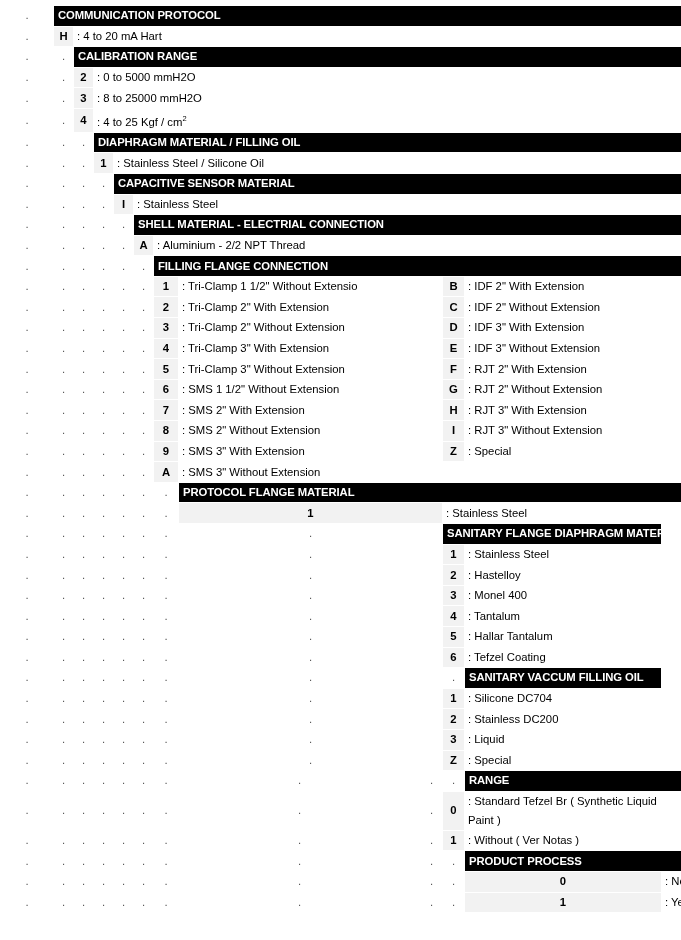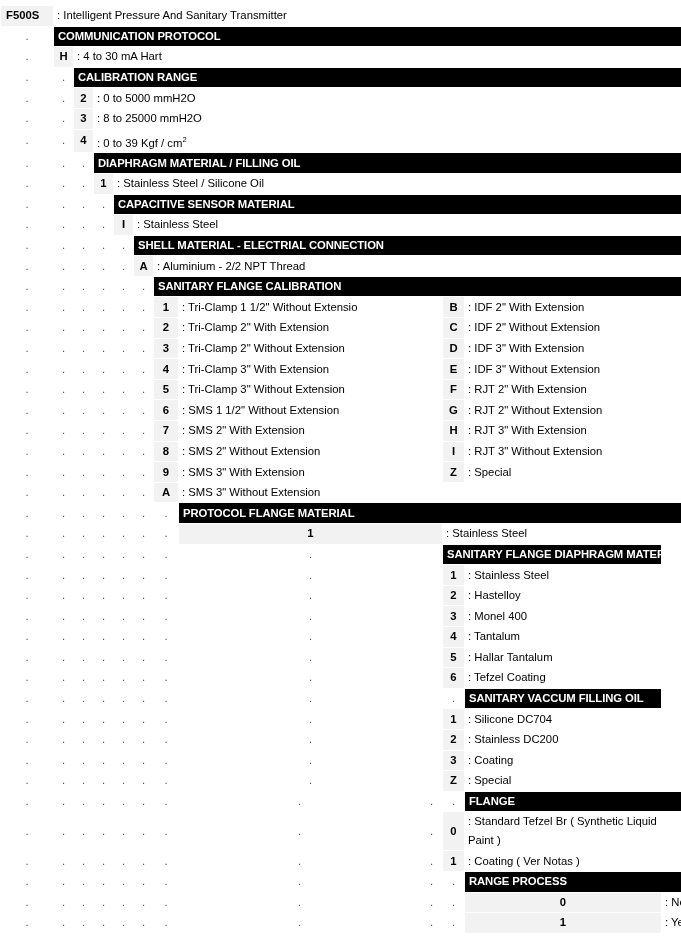--- a/index.html
+++ b/index.html
@@ -134,33 +134,29 @@
       <col style="width:20px">
       <col style="width:22px">
       <col style="width:22px">
       <col style="width:22px">
       <col style="width:197px">
       <col style="width:20px">
     </colgroup>
 
     <tbody>
 
-    <tr>
-      <td class="prod-name">F500S</td>
-      <td class="desc" colspan="14">: Intelligent Pressure And Sanitary Transmitter</td>
-    </tr>
 
     <tr>
       <td class="dot">.</td>
       <td class="hdr" colspan="14">COMMUNICATION PROTOCOL</td>
     </tr>
     <tr>
       <td class="dot">.</td>
       <td class="code">H</td>
-      <td class="desc" colspan="13">: 4 to 30 mA Hart</td>
+      <td class="desc" colspan="13">: 4 to 20 mA Hart</td>
     </tr>
 
     <tr>
       <td class="dot">.</td>
       <td class="dot">.</td>
       <td class="hdr" colspan="13">CALIBRATION RANGE</td>
     </tr>
     <tr>
       <td class="dot">.</td>
       <td class="dot">.</td>
@@ -170,21 +166,21 @@
     <tr>
       <td class="dot">.</td>
       <td class="dot">.</td>
       <td class="code">3</td>
       <td class="desc" colspan="12">: 8 to 25000 mmH2O</td>
     </tr>
     <tr>
       <td class="dot">.</td>
       <td class="dot">.</td>
       <td class="code">4</td>
-      <td class="desc" colspan="12"><span>: 0 to 39 Kgf / cm</span><sup style="font-size:7.5px">2</sup></td>
+      <td class="desc" colspan="12"><span>: 4 to 25 Kgf / cm</span><sup style="font-size:7.5px">2</sup></td>
     </tr>
 
     <tr>
       <td class="dot">.</td>
       <td class="dot">.</td>
       <td class="dot">.</td>
       <td class="hdr" colspan="12">DIAPHRAGM MATERIAL / FILLING OIL</td>
     </tr>
     <tr>
       <td class="dot">.</td>
@@ -228,21 +224,21 @@
       <td class="desc" colspan="9">: Aluminium - 2/2 NPT Thread</td>
     </tr>
 
     <tr>
       <td class="dot">.</td>
       <td class="dot">.</td>
       <td class="dot">.</td>
       <td class="dot">.</td>
       <td class="dot">.</td>
       <td class="dot">.</td>
-      <td class="hdr" colspan="9">SANITARY FLANGE CALIBRATION</td>
+      <td class="hdr" colspan="9">FILLING FLANGE CONNECTION</td>
     </tr>
 
     <tr>
       <td class="dot">.</td>
       <td class="dot">.</td>
       <td class="dot">.</td>
       <td class="dot">.</td>
       <td class="dot">.</td>
       <td class="dot">.</td>
       <td class="code">1</td>
@@ -554,21 +550,21 @@
     <tr>
       <td class="dot">.</td>
       <td class="dot">.</td>
       <td class="dot">.</td>
       <td class="dot">.</td>
       <td class="dot">.</td>
       <td class="dot">.</td>
       <td class="dot">.</td>
       <td class="wide-dot" colspan="5">.</td>
       <td class="code">3</td>
-      <td class="desc">: Coating</td>
+      <td class="desc">: Liquid</td>
     </tr>
     <tr>
       <td class="dot">.</td>
       <td class="dot">.</td>
       <td class="dot">.</td>
       <td class="dot">.</td>
       <td class="dot">.</td>
       <td class="dot">.</td>
       <td class="dot">.</td>
       <td class="wide-dot" colspan="5">.</td>
@@ -580,21 +576,21 @@
       <td class="dot">.</td>
       <td class="dot">.</td>
       <td class="dot">.</td>
       <td class="dot">.</td>
       <td class="dot">.</td>
       <td class="dot">.</td>
       <td class="dot">.</td>
       <td class="wide-dot" colspan="4">.</td>
       <td class="dot">.</td>
       <td class="dot">.</td>
-      <td class="hdr" colspan="2">FLANGE</td>
+      <td class="hdr" colspan="2">RANGE</td>
     </tr>
     <tr>
       <td class="dot tall2">.</td>
       <td class="dot tall2">.</td>
       <td class="dot tall2">.</td>
       <td class="dot tall2">.</td>
       <td class="dot tall2">.</td>
       <td class="dot tall2">.</td>
       <td class="dot tall2">.</td>
       <td class="wide-dot tall2" colspan="4">.</td>
@@ -606,35 +602,35 @@
       <td class="dot">.</td>
       <td class="dot">.</td>
       <td class="dot">.</td>
       <td class="dot">.</td>
       <td class="dot">.</td>
       <td class="dot">.</td>
       <td class="dot">.</td>
       <td class="wide-dot" colspan="4">.</td>
       <td class="dot">.</td>
       <td class="code">1</td>
-      <td class="desc" colspan="2">: Coating ( Ver Notas )</td>
+      <td class="desc" colspan="2">: Without ( Ver Notas )</td>
     </tr>
 
     <tr>
       <td class="dot">.</td>
       <td class="dot">.</td>
       <td class="dot">.</td>
       <td class="dot">.</td>
       <td class="dot">.</td>
       <td class="dot">.</td>
       <td class="dot">.</td>
       <td class="wide-dot" colspan="4">.</td>
       <td class="dot">.</td>
       <td class="dot">.</td>
-      <td class="hdr" colspan="2">RANGE PROCESS</td>
+      <td class="hdr" colspan="2">PRODUCT PROCESS</td>
     </tr>
     <tr>
       <td class="dot">.</td>
       <td class="dot">.</td>
       <td class="dot">.</td>
       <td class="dot">.</td>
       <td class="dot">.</td>
       <td class="dot">.</td>
       <td class="dot">.</td>
       <td class="wide-dot" colspan="4">.</td>

